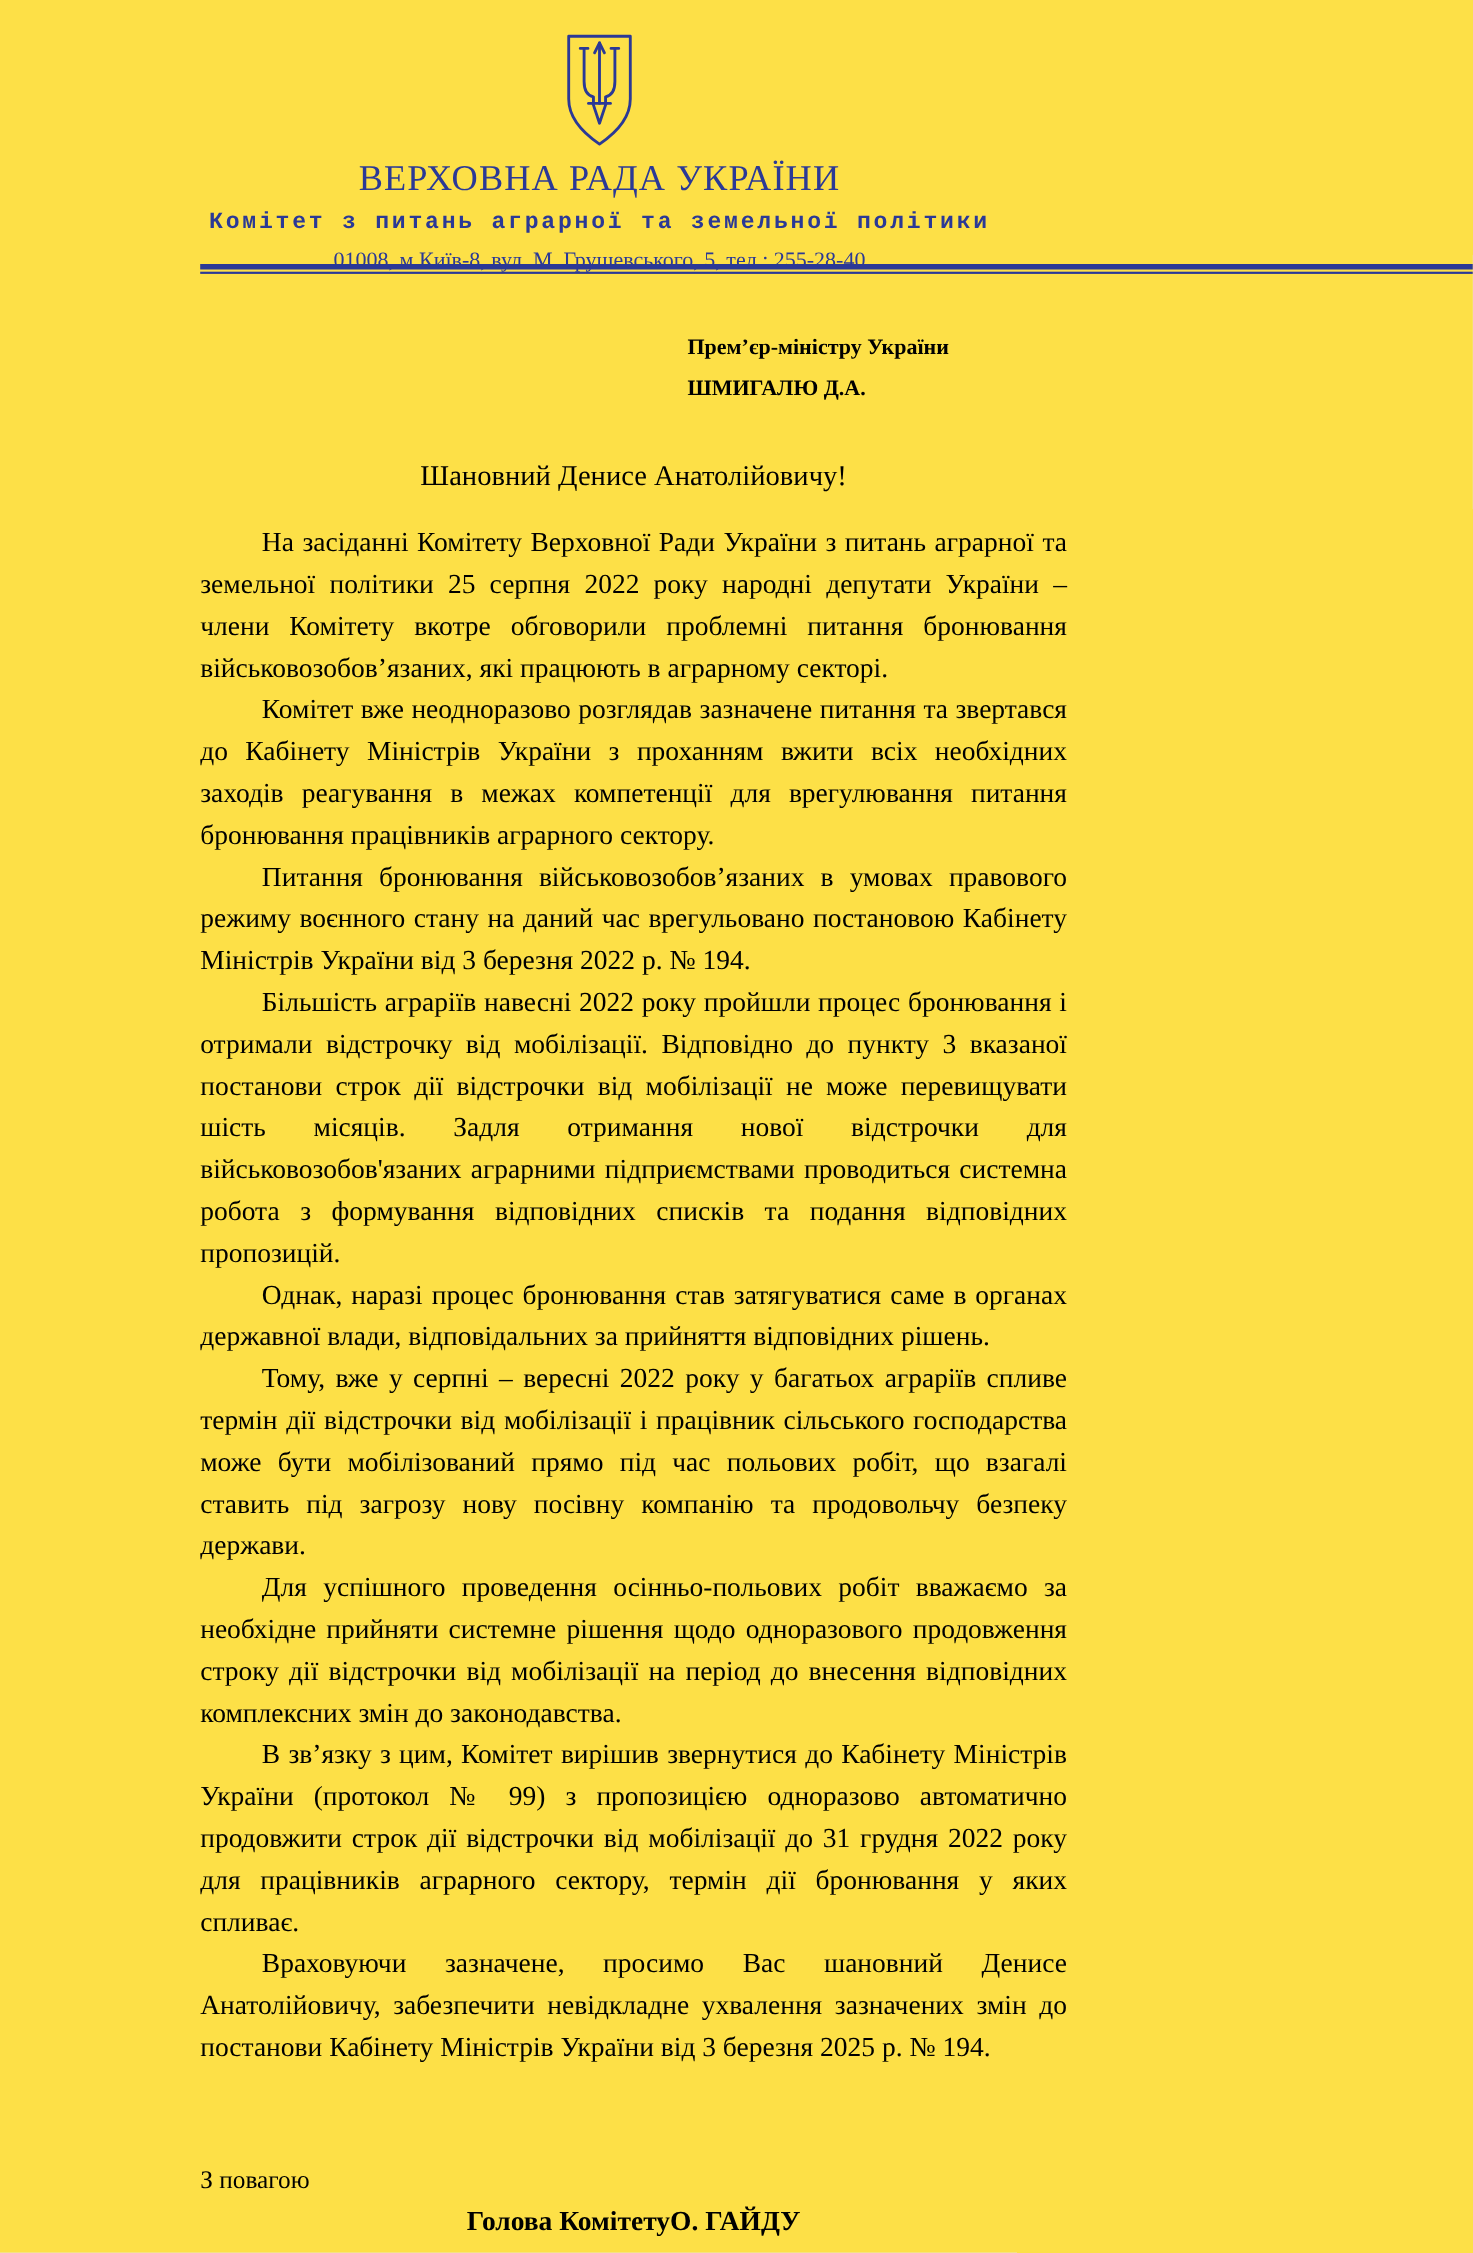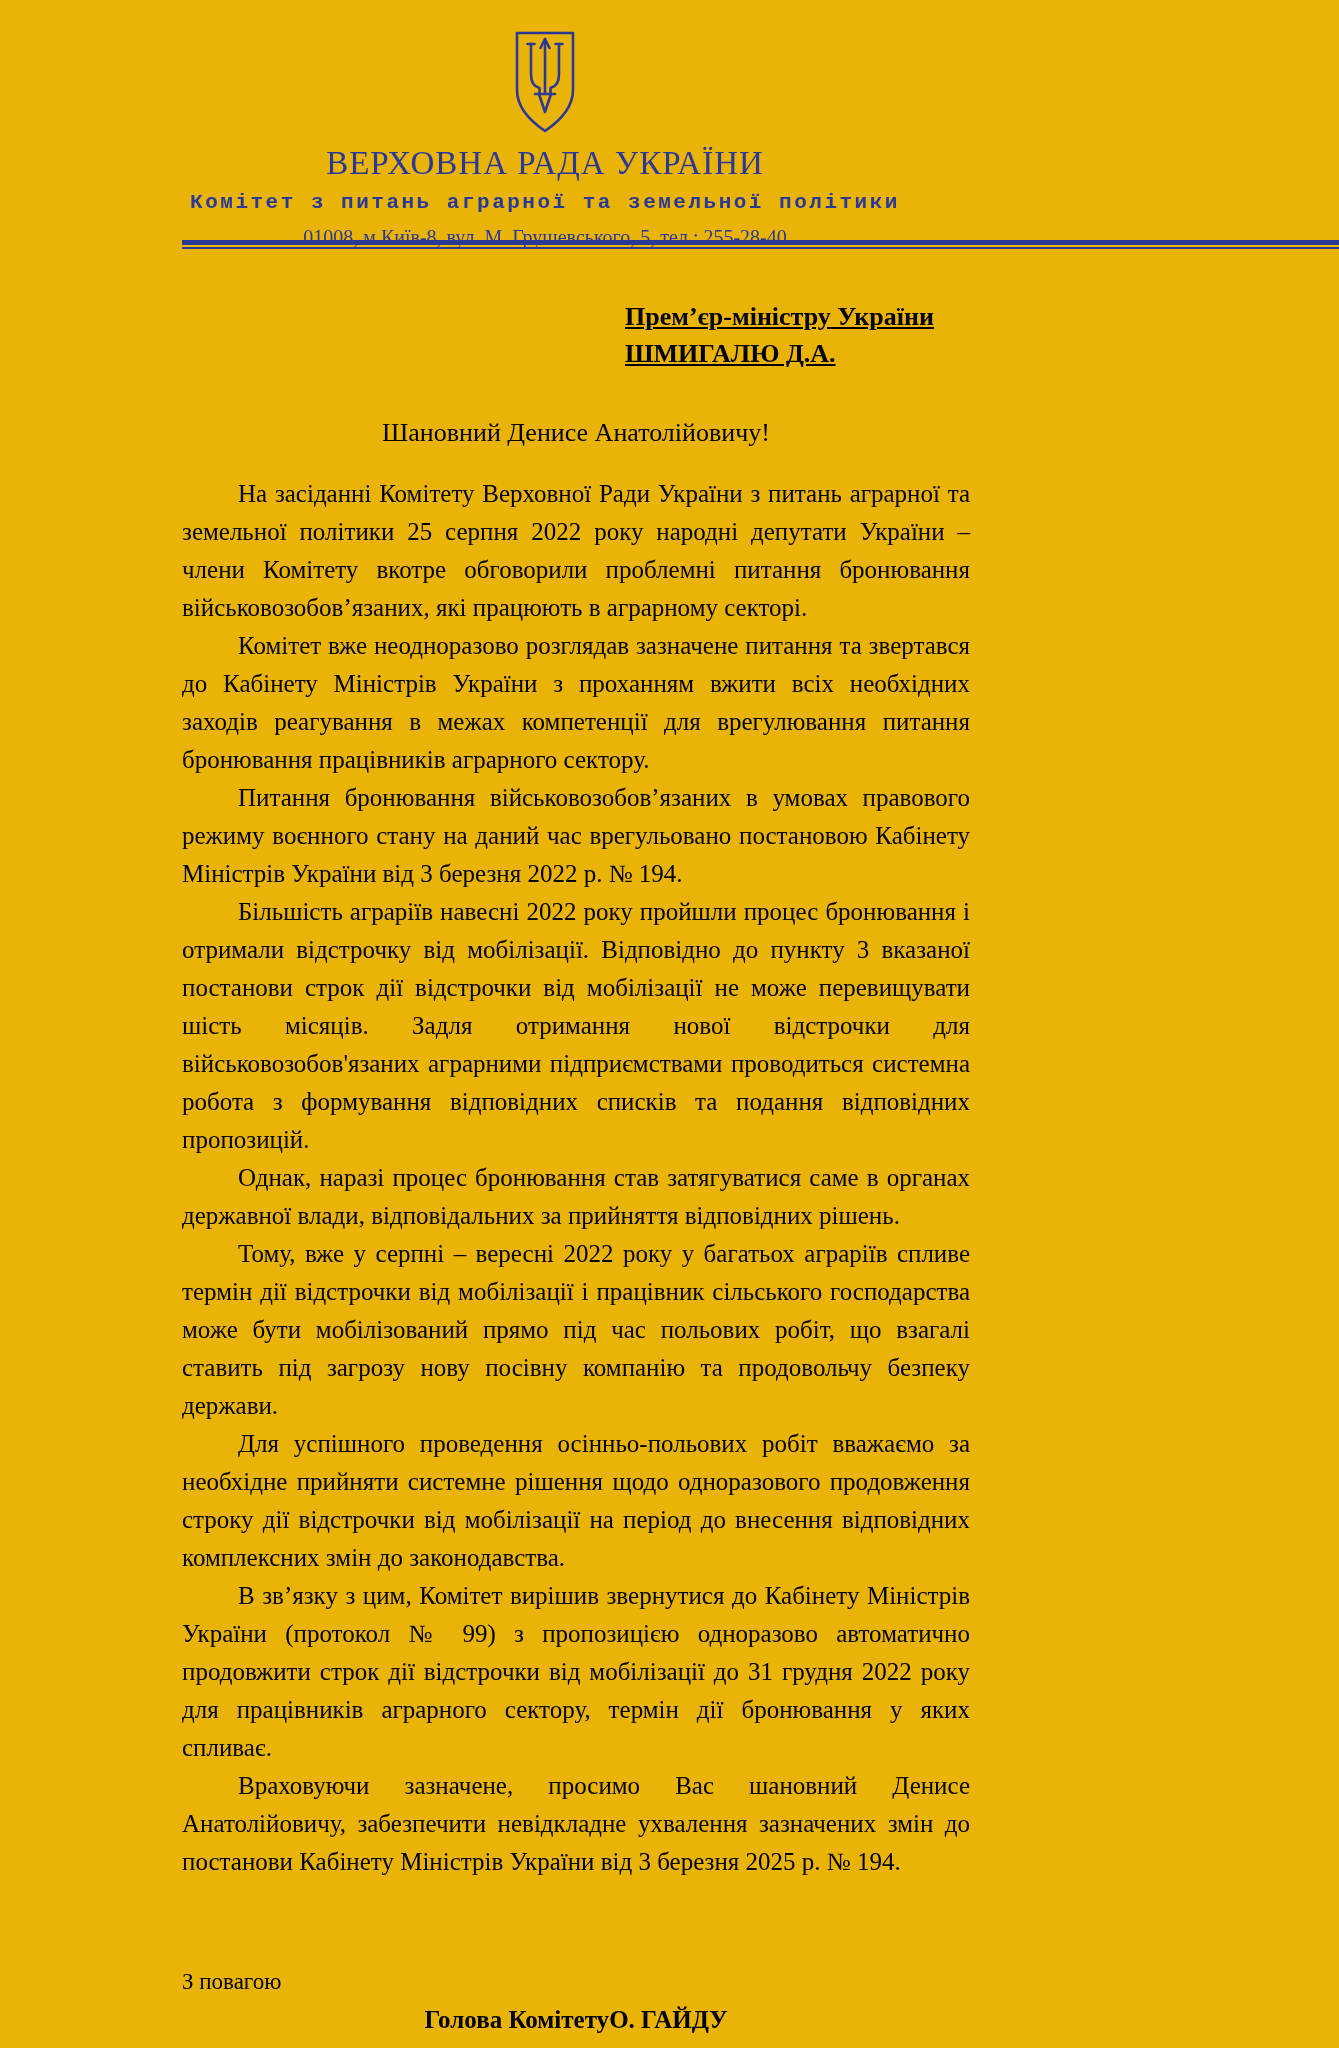--- a/index.html
+++ b/index.html
@@ -1,20 +1,20 @@
 <!DOCTYPE html>
 <html lang="uk"><head>
 <meta charset="utf-8">
 <style>
   html,body{margin:0;padding:0;background:#e8e8e8;}
   .page{
     position:relative;
     width:1339px;height:2048px;
     margin:0 auto;
-    background:#eab308;
+    background:#fde047;
     font-family:"Liberation Serif","DejaVu Serif",serif;
     color:#000;
     overflow:hidden;
     box-sizing:border-box;
   }
   .letterhead{
     position:absolute;
     left:150px;width:790px;
     top:30px;
     text-align:center;
@@ -53,23 +53,22 @@
     border-top:2px solid #2b3996;
   }
   .content{
     position:absolute;
     left:182px;width:788px;top:248px;
   }
   .recipient{
     margin-top:50px;
     margin-left:443px;
     font-weight:bold;
-    font-size:26px;
+    font-size:20px;
     line-height:37px;
-    text-decoration:underline;
   }
   .greeting{
     margin-top:42px;
     text-align:center;
     font-weight:normal;
     font-size:26px;
     line-height:37px;
   }
   .body-text{margin-top:24px;}
   .body-para{

